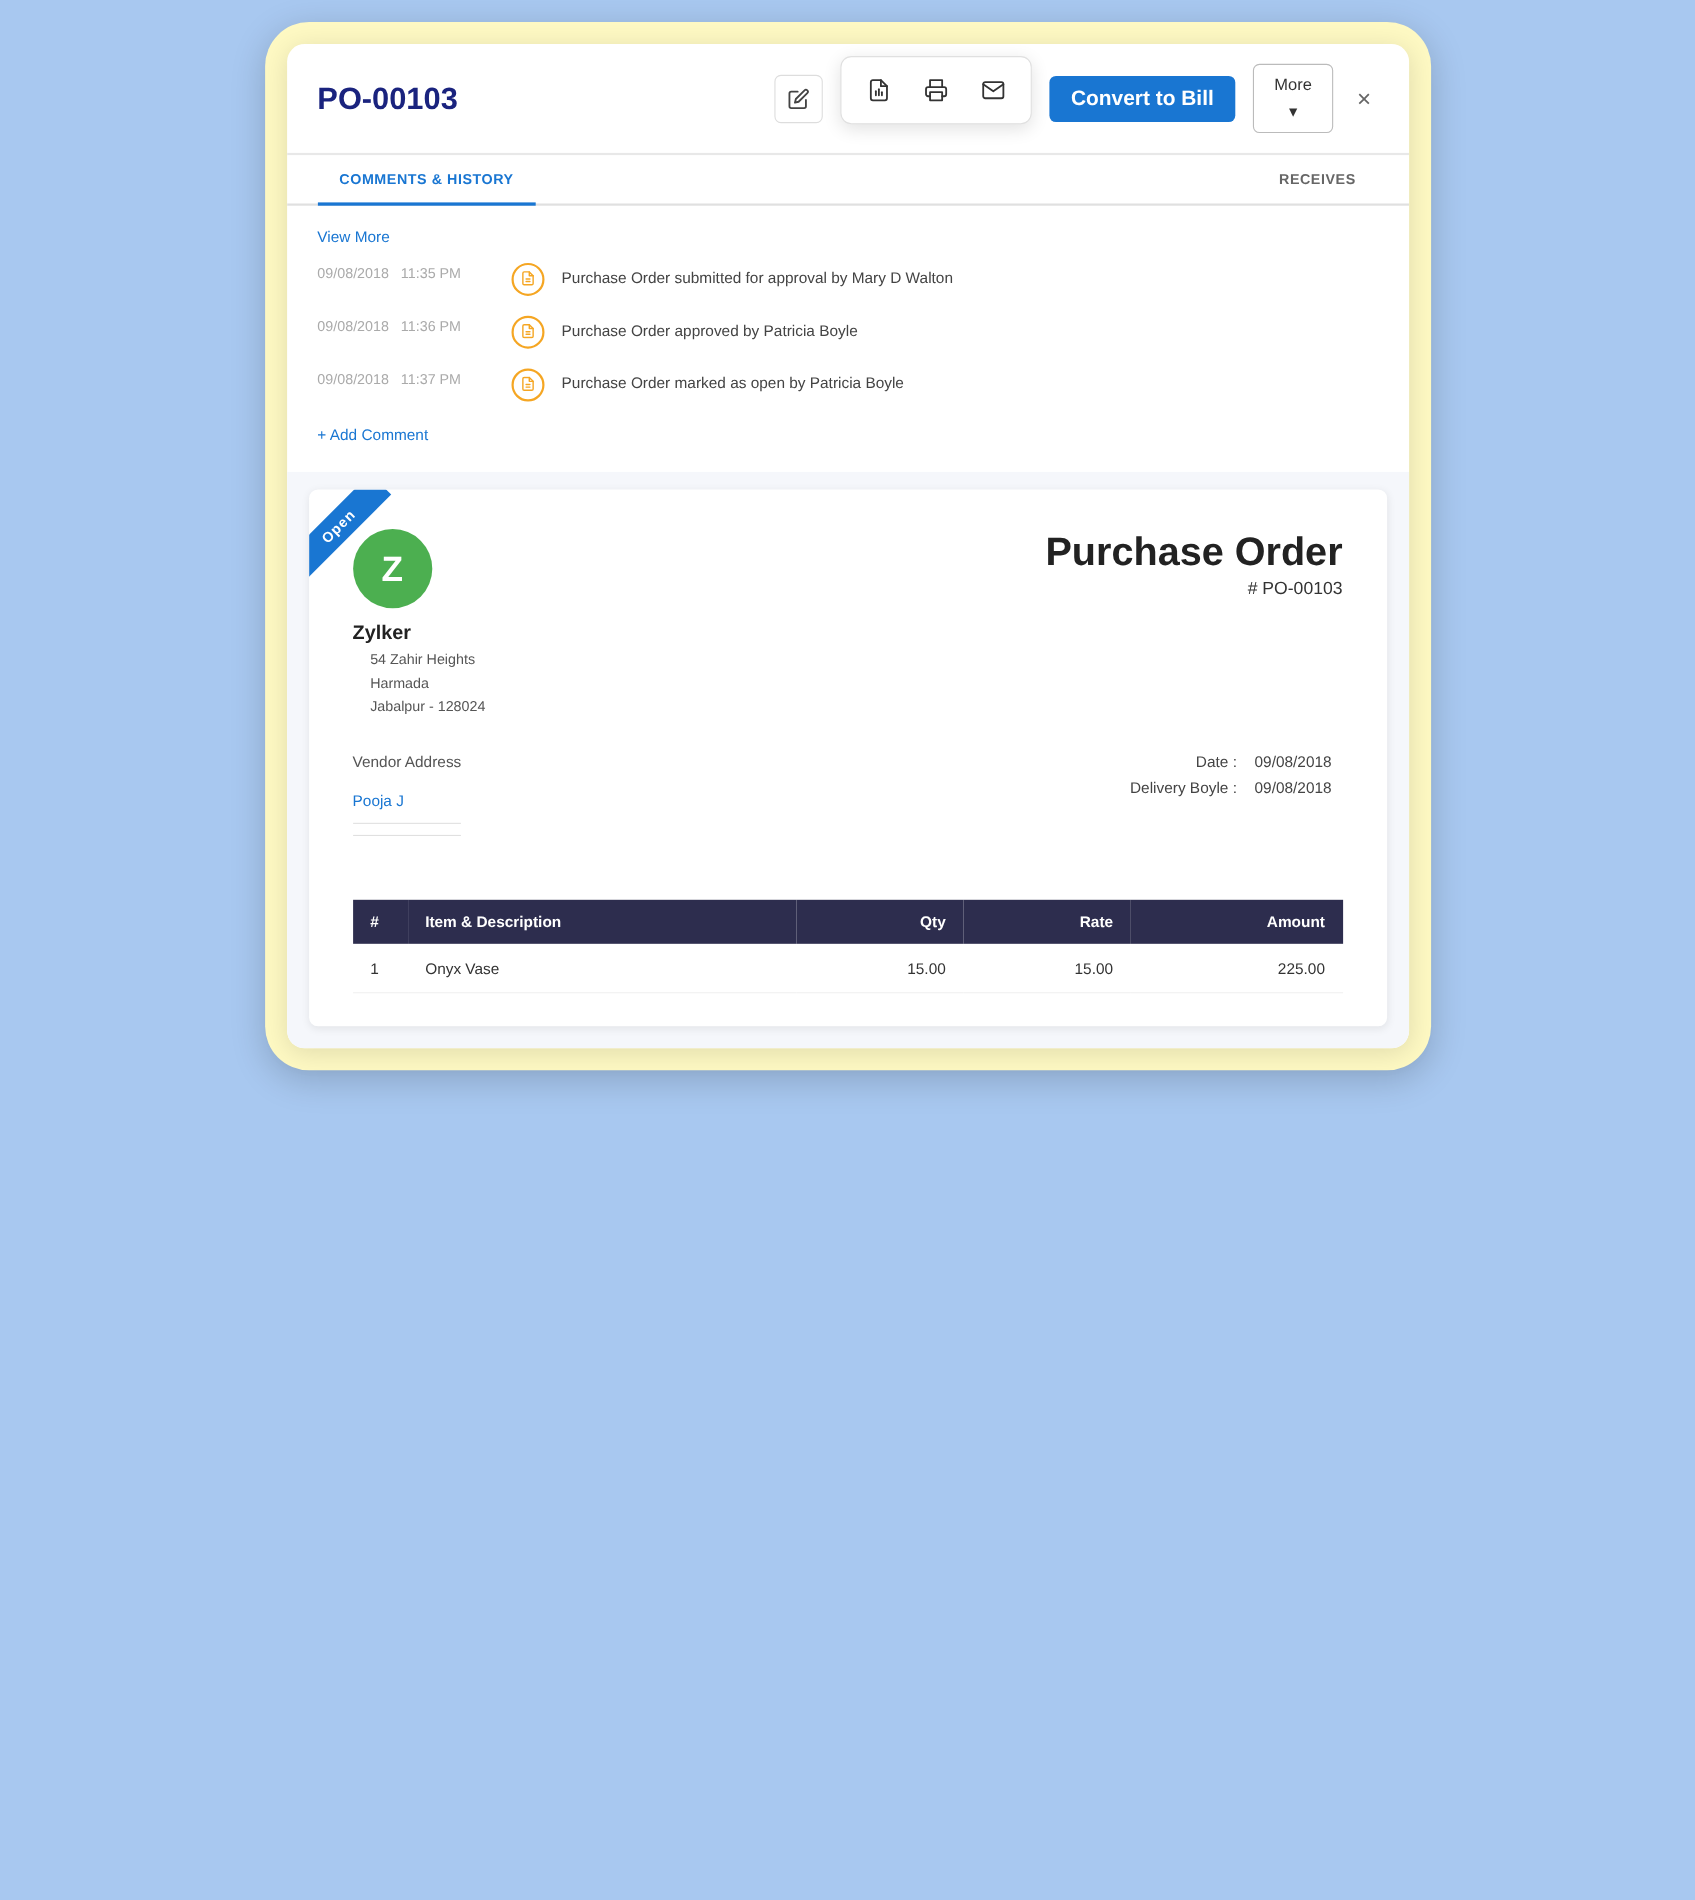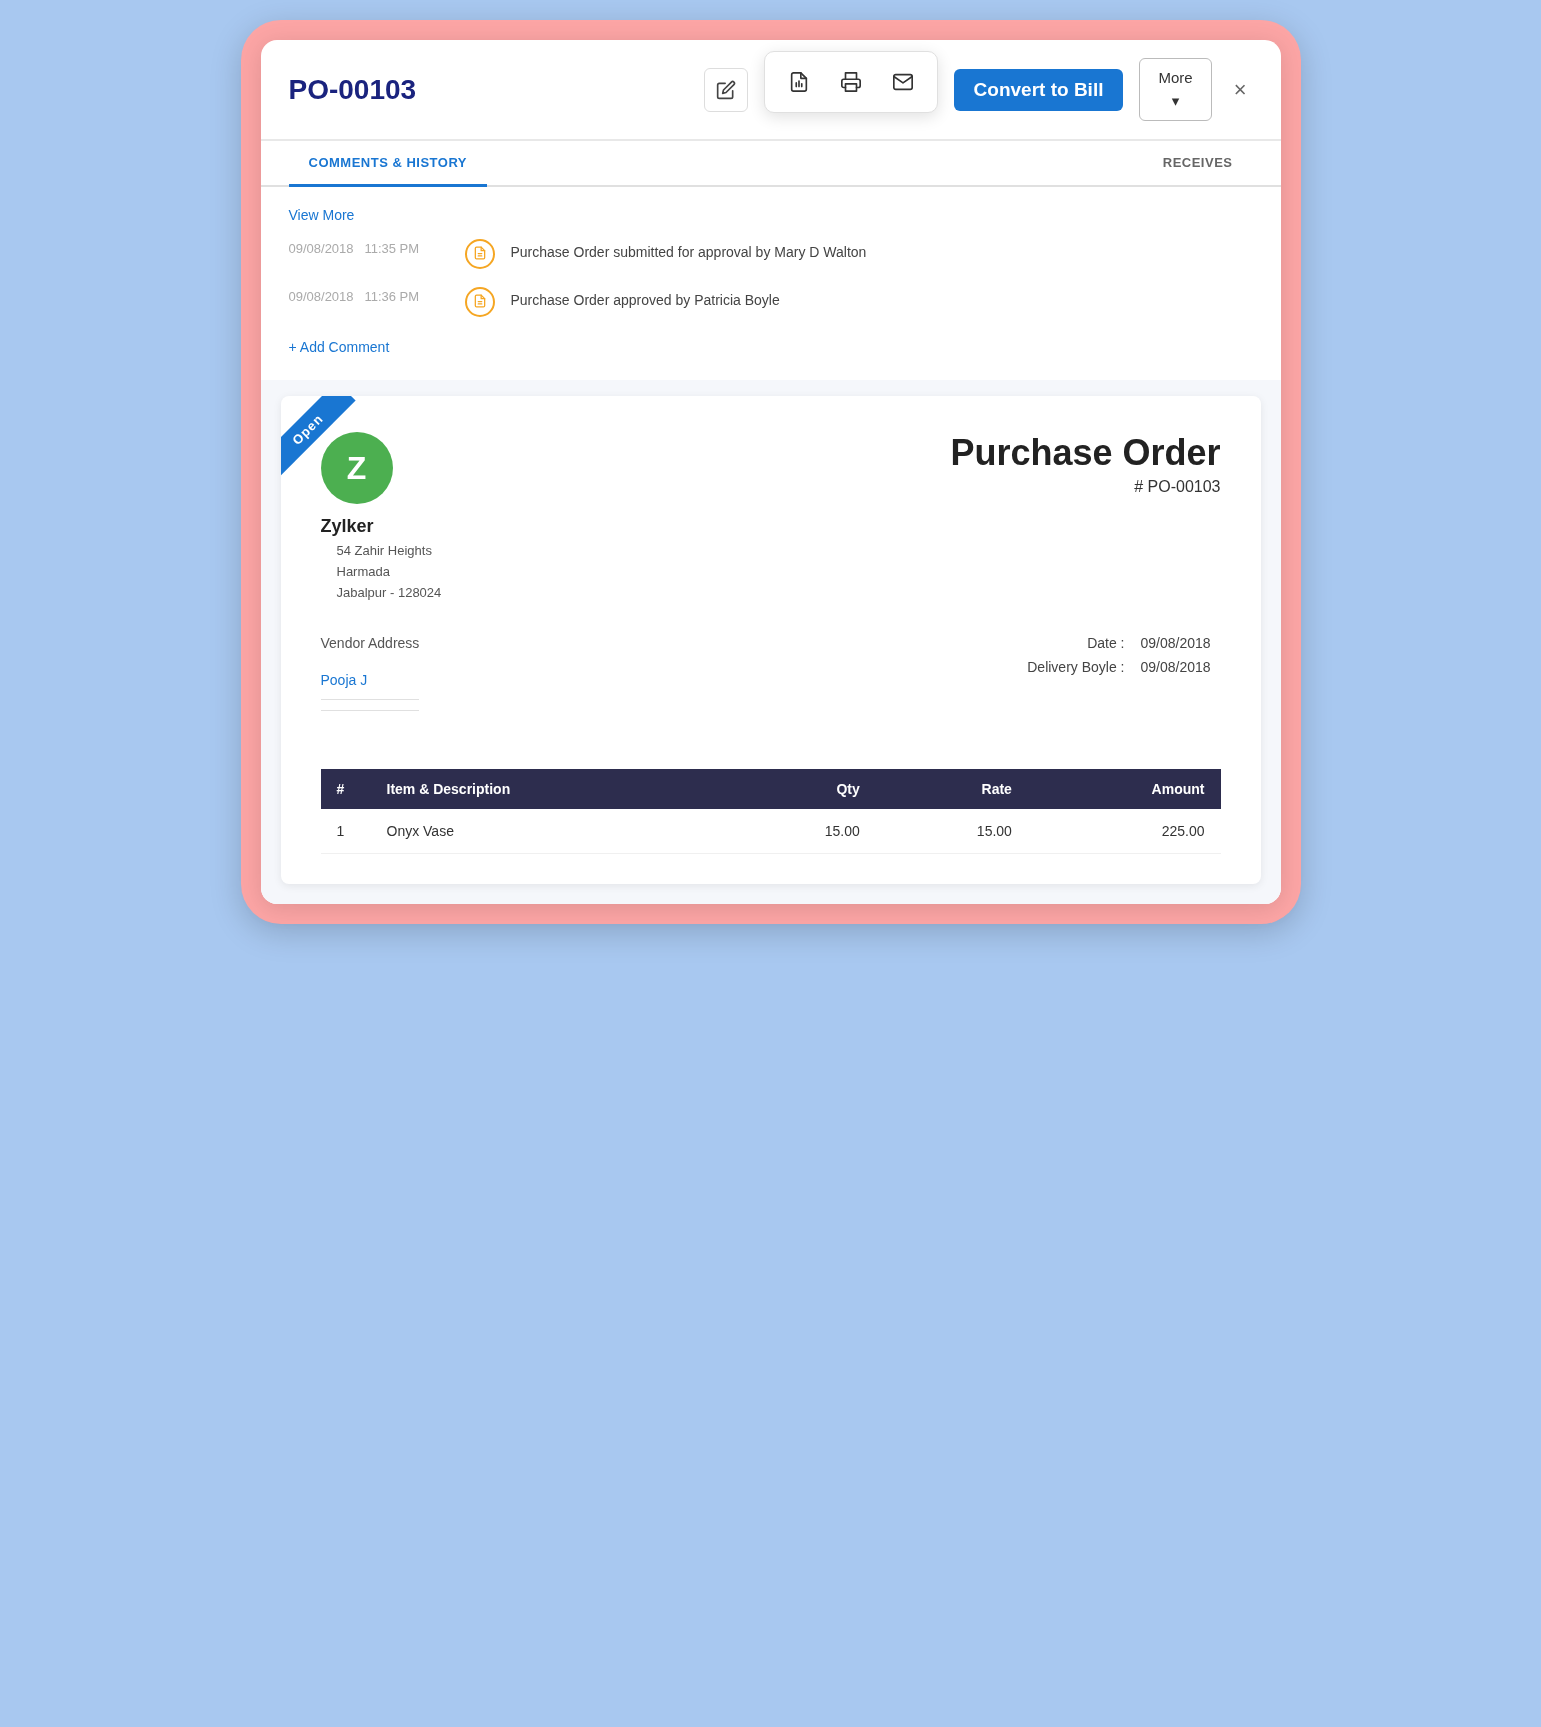--- a/index.html
+++ b/index.html
@@ -8,21 +8,21 @@
       background: #a8c8f0;
       display: flex;
       justify-content: center;
       align-items: flex-start;
       min-height: 100vh;
       padding: 20px;
       font-family: 'Segoe UI', Arial, sans-serif;
     }
 
     .device-frame {
-      background: #fca5a5;
+      background: #fef9c3;
       border-radius: 40px;
       padding: 20px;
       width: 1060px;
       box-shadow: 0 8px 32px rgba(0,0,0,0.18);
     }
 
     .modal-container {
       background: #ffffff;
       border-radius: 16px;
       overflow: hidden;
@@ -475,20 +475,37 @@
               <path d="M14 2H6a2 2 0 0 0-2 2v16a2 2 0 0 0 2 2h12a2 2 0 0 0 2-2V8z"></path>
               <polyline points="14,2 14,8 20,8"></polyline>
               <line x1="9" y1="13" x2="15" y2="13"></line>
               <line x1="9" y1="17" x2="15" y2="17"></line>
             </svg>
           </span>
         </div>
         <span class="history-text">Purchase Order approved by Patricia Boyle</span>
       </div>
 
+      <div class="history-item">
+        <span class="history-timestamp">
+          <span>09/08/2018</span>&nbsp;&nbsp;
+          <span>11:37 PM</span>
+        </span>
+        <div class="history-icon-wrap">
+          <span class="history-icon">
+            <svg width="14" height="14" viewBox="0 0 24 24" fill="none" stroke="#f5a623" stroke-width="2.2" stroke-linecap="round" stroke-linejoin="round">
+              <path d="M14 2H6a2 2 0 0 0-2 2v16a2 2 0 0 0 2 2h12a2 2 0 0 0 2-2V8z"></path>
+              <polyline points="14,2 14,8 20,8"></polyline>
+              <line x1="9" y1="13" x2="15" y2="13"></line>
+              <line x1="9" y1="17" x2="15" y2="17"></line>
+            </svg>
+          </span>
+        </div>
+        <span class="history-text">Purchase Order marked as open by Patricia Boyle</span>
+      </div>
 
       <a class="add-comment-link">+ Add Comment</a>
     </div>
 
     <div class="document-wrapper">
       <div class="document">
 
         <div class="open-banner">
           <div class="open-banner-inner">Open</div>
         </div>

